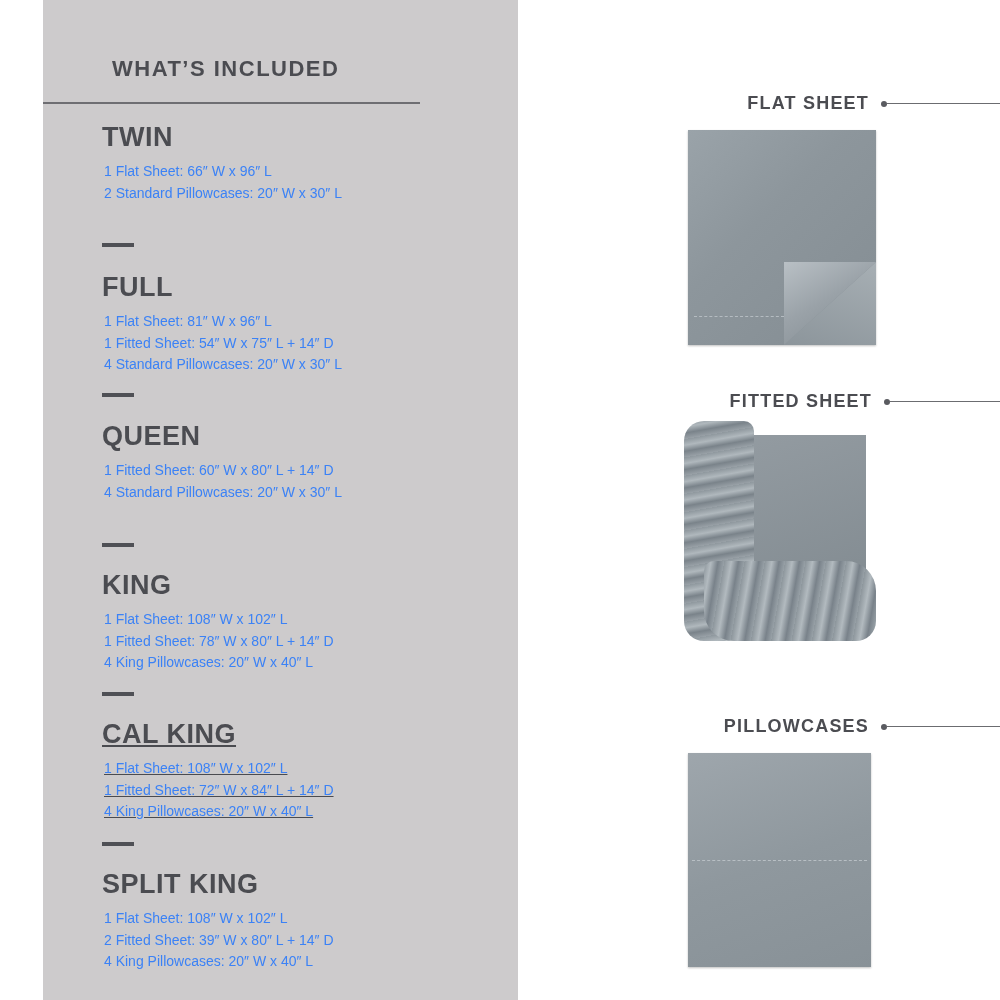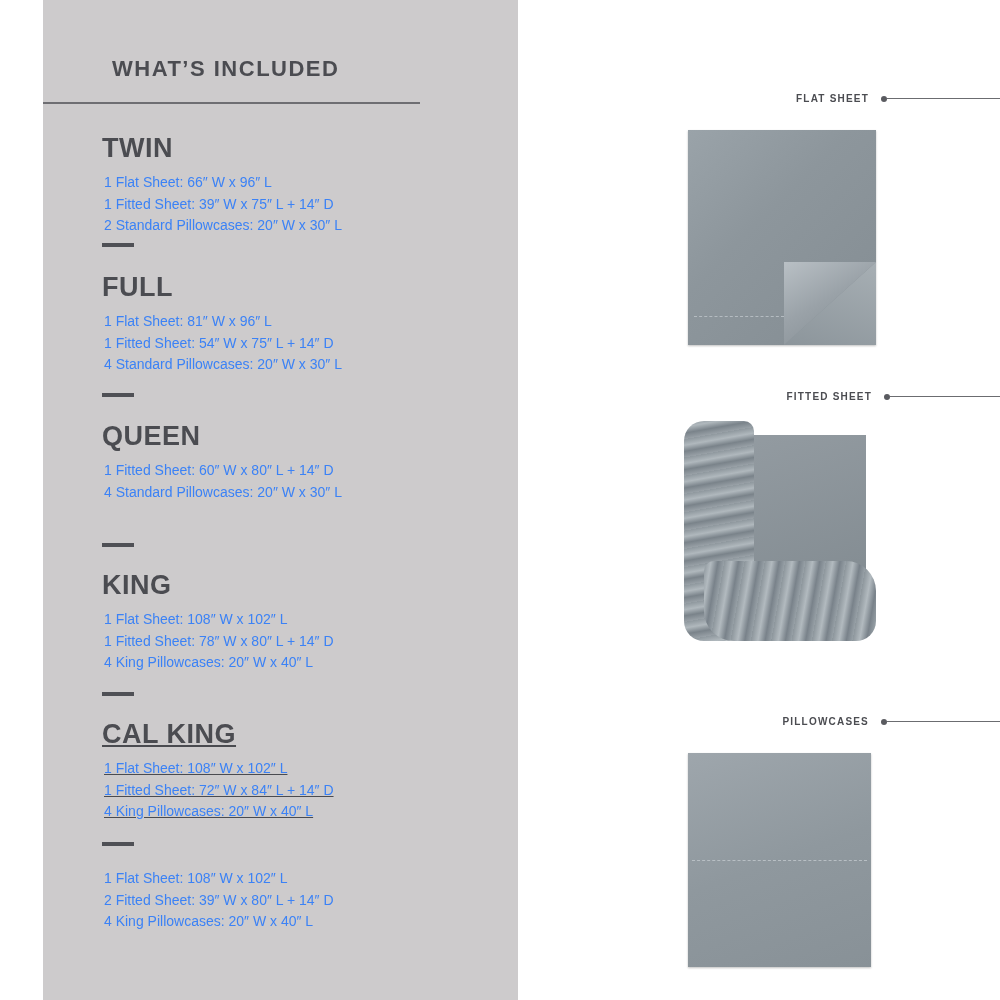--- a/index.html
+++ b/index.html
@@ -8,21 +8,21 @@
     .panel { position:absolute; left:43px; top:0; width:475px; height:1000px; background:#cdcbcc; }
     .panel-title { position:absolute; left:112px; top:56px; font-size:22px; font-weight:bold;
                    letter-spacing:1.5px; color:#4b4c51; white-space:nowrap; }
     .panel-rule { position:absolute; left:43px; top:102px; width:377px; height:2px; background:#6e6e72; }
     .size-block { position:absolute; left:102px; }
     .size-name { font-size:27px; font-weight:bold; color:#4b4c51; letter-spacing:0.5px; line-height:32px; margin:0 0 8px 0; }
     .spec-line { font-size:14px; color:#3b82f6; line-height:21.5px; margin-left:2px; white-space:nowrap; }
     .dash { position:absolute; left:102px; width:32px; height:4px; background:#4f5055; }
 
     .label-row { position:absolute; right:0; display:flex; align-items:center; }
-    .label-text { font-size:10px; font-weight:bold; letter-spacing:1.2px; color:#4b4c51; white-space:nowrap; }
+    .label-text { font-size:18px; font-weight:bold; letter-spacing:1.2px; color:#4b4c51; white-space:nowrap; }
     .label-dot { width:6px; height:6px; border-radius:50%; background:#5a5b60; margin-left:12px; }
     .label-line { height:1.5px; background:#6b6c70; }
 
     .product { position:absolute; }
     .flat-sheet { left:688px; top:130px; width:188px; height:215px;
       background:linear-gradient(135deg,#9aa3a9 0%,#8d969c 40%,#848d93 100%); box-shadow:0 1px 2px rgba(0,0,0,0.25); }
     .flat-hem { position:absolute; left:6px; top:186px; width:90px; height:1px; border-top:1px dashed #b5bcc1; }
     .flat-fold { position:absolute; left:96px; top:132px; width:92px; height:83px;
       background:linear-gradient(150deg,#b9c0c5 0%,#9aa2a8 45%,#7f888e 100%);
       clip-path:polygon(0 0, 100% 0, 0 100%); }
@@ -42,24 +42,23 @@
       background:linear-gradient(160deg,#9ea6ac 0%,#8f989e 50%,#889197 100%); box-shadow:0 1px 2px rgba(0,0,0,0.25); }
     .pillow-hem { position:absolute; left:4px; top:107px; width:175px; border-top:1px dashed #b8bfc4; }
   </style>
 </head>
 <body>
 
 <div class="panel"></div>
 <div class="panel-title">WHAT’S INCLUDED</div>
 <div class="panel-rule"></div>
 
-<div class="size-block" style="top:132px;">
+<div class="size-block" style="top:121px;">
   <div class="size-name">TWIN</div>
   <div class="spec-line">1 Flat Sheet: 66″ W x 96″ L</div>
-  <div class="spec-line">1 Fitted Sheet: 39″ W x 75″ L + 14″ D</div>
   <div class="spec-line">2 Standard Pillowcases: 20″ W x 30″ L</div>
 </div>
 <div class="dash" style="top:243px;"></div>
 
 <div class="size-block" style="top:271px;">
   <div class="size-name">FULL</div>
   <div class="spec-line">1 Flat Sheet: 81″ W x 96″ L</div>
   <div class="spec-line">1 Fitted Sheet: 54″ W x 75″ L + 14″ D</div>
   <div class="spec-line">4 Standard Pillowcases: 20″ W x 30″ L</div>
 </div>
@@ -82,20 +81,21 @@
 
 <div class="size-block" style="top:718px;text-decoration:underline;">
   <div class="size-name">CAL KING</div>
   <div class="spec-line">1 Flat Sheet: 108″ W x 102″ L</div>
   <div class="spec-line">1 Fitted Sheet: 72″ W x 84″ L + 14″ D</div>
   <div class="spec-line">4 King Pillowcases: 20″ W x 40″ L</div>
 </div>
 <div class="dash" style="top:842px;"></div>
 
 <div class="size-block" style="top:868px;">
+  <div class="size-name">SPLIT KING</div>
   <div class="spec-line">1 Flat Sheet: 108″ W x 102″ L</div>
   <div class="spec-line">2 Fitted Sheet: 39″ W x 80″ L + 14″ D</div>
   <div class="spec-line">4 King Pillowcases: 20″ W x 40″ L</div>
 </div>
 
 <div class="label-row" style="top:93px;">
   <span class="label-text">FLAT SHEET</span>
   <span class="label-dot"></span>
   <span class="label-line" style="width:113px;"></span>
 </div>

